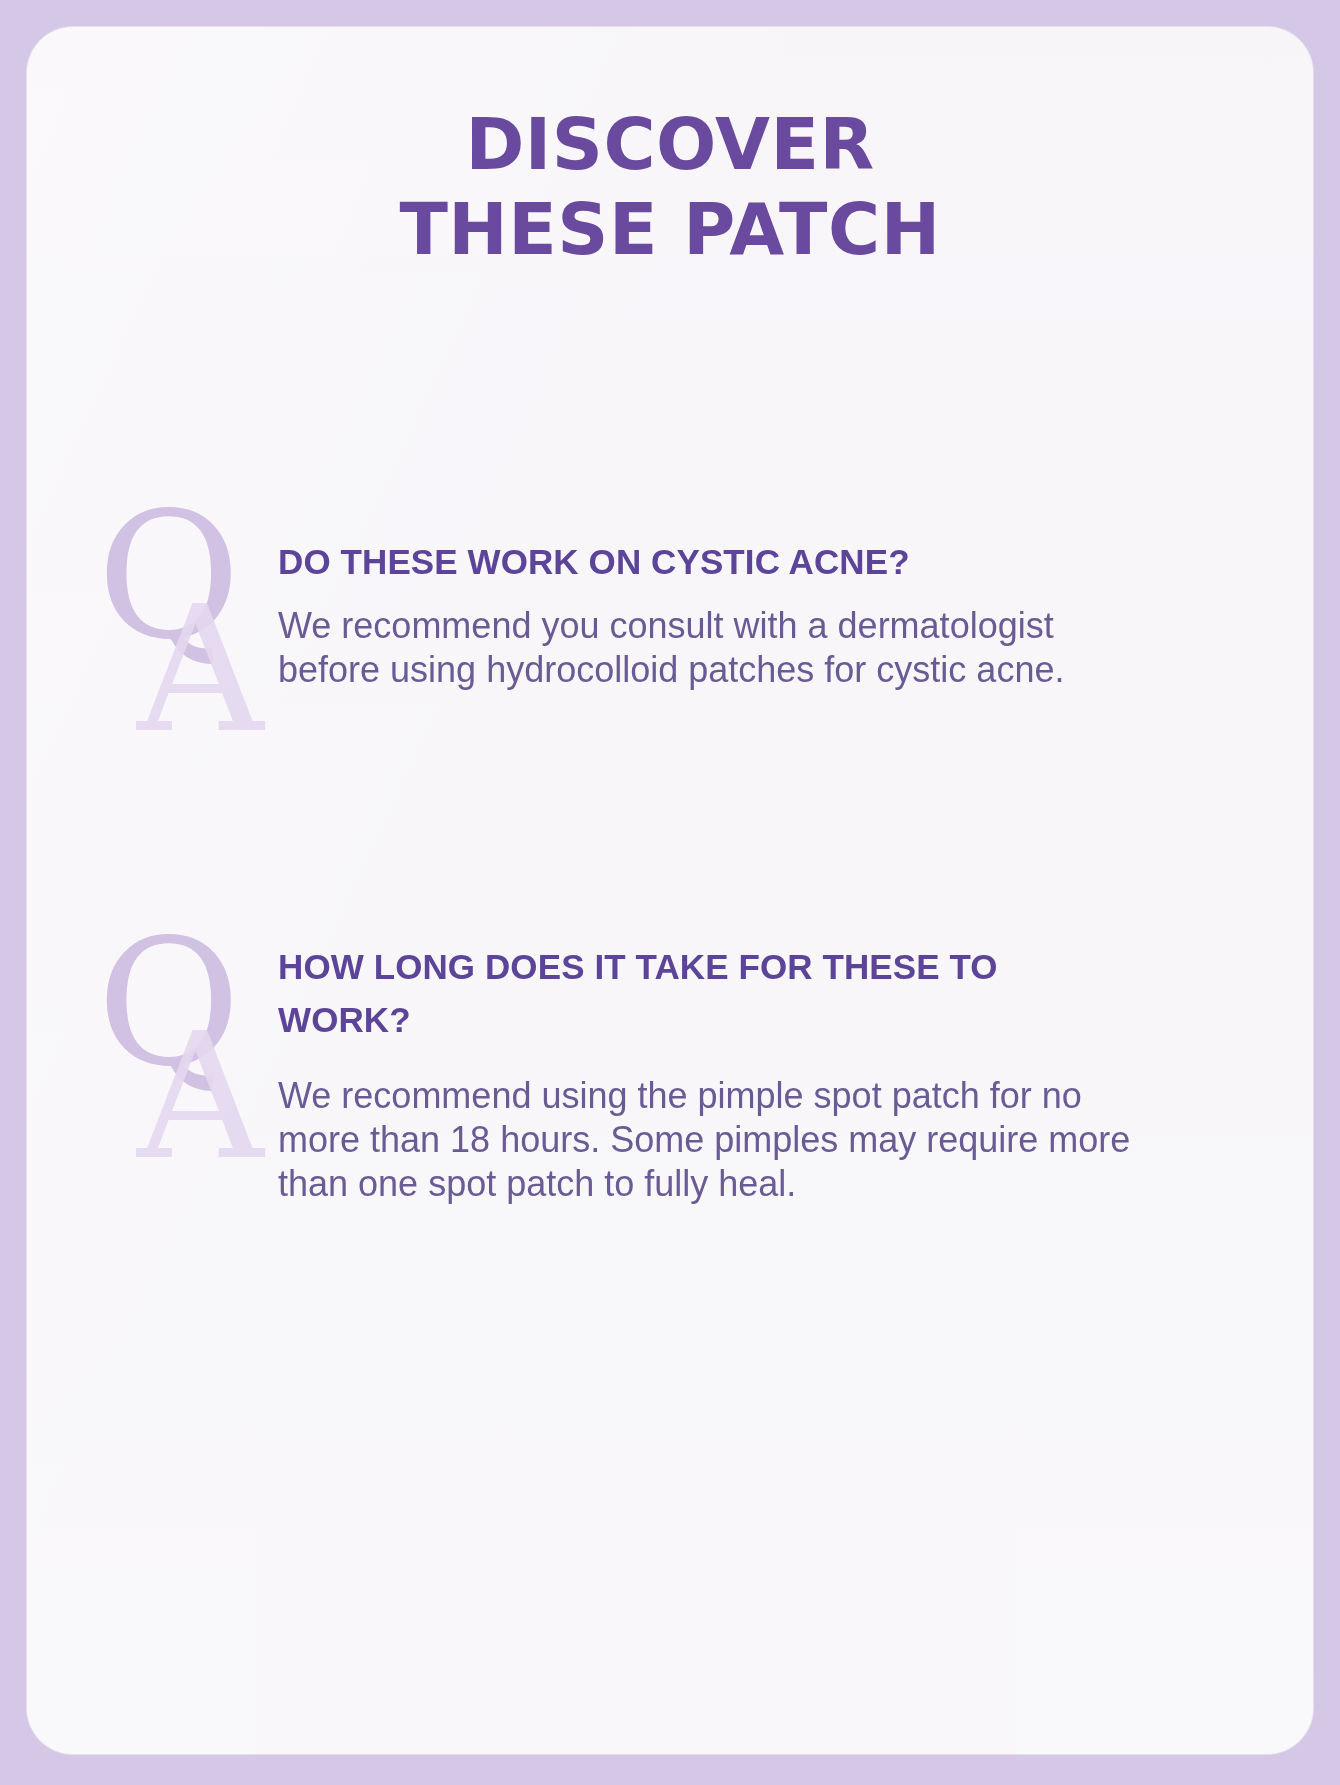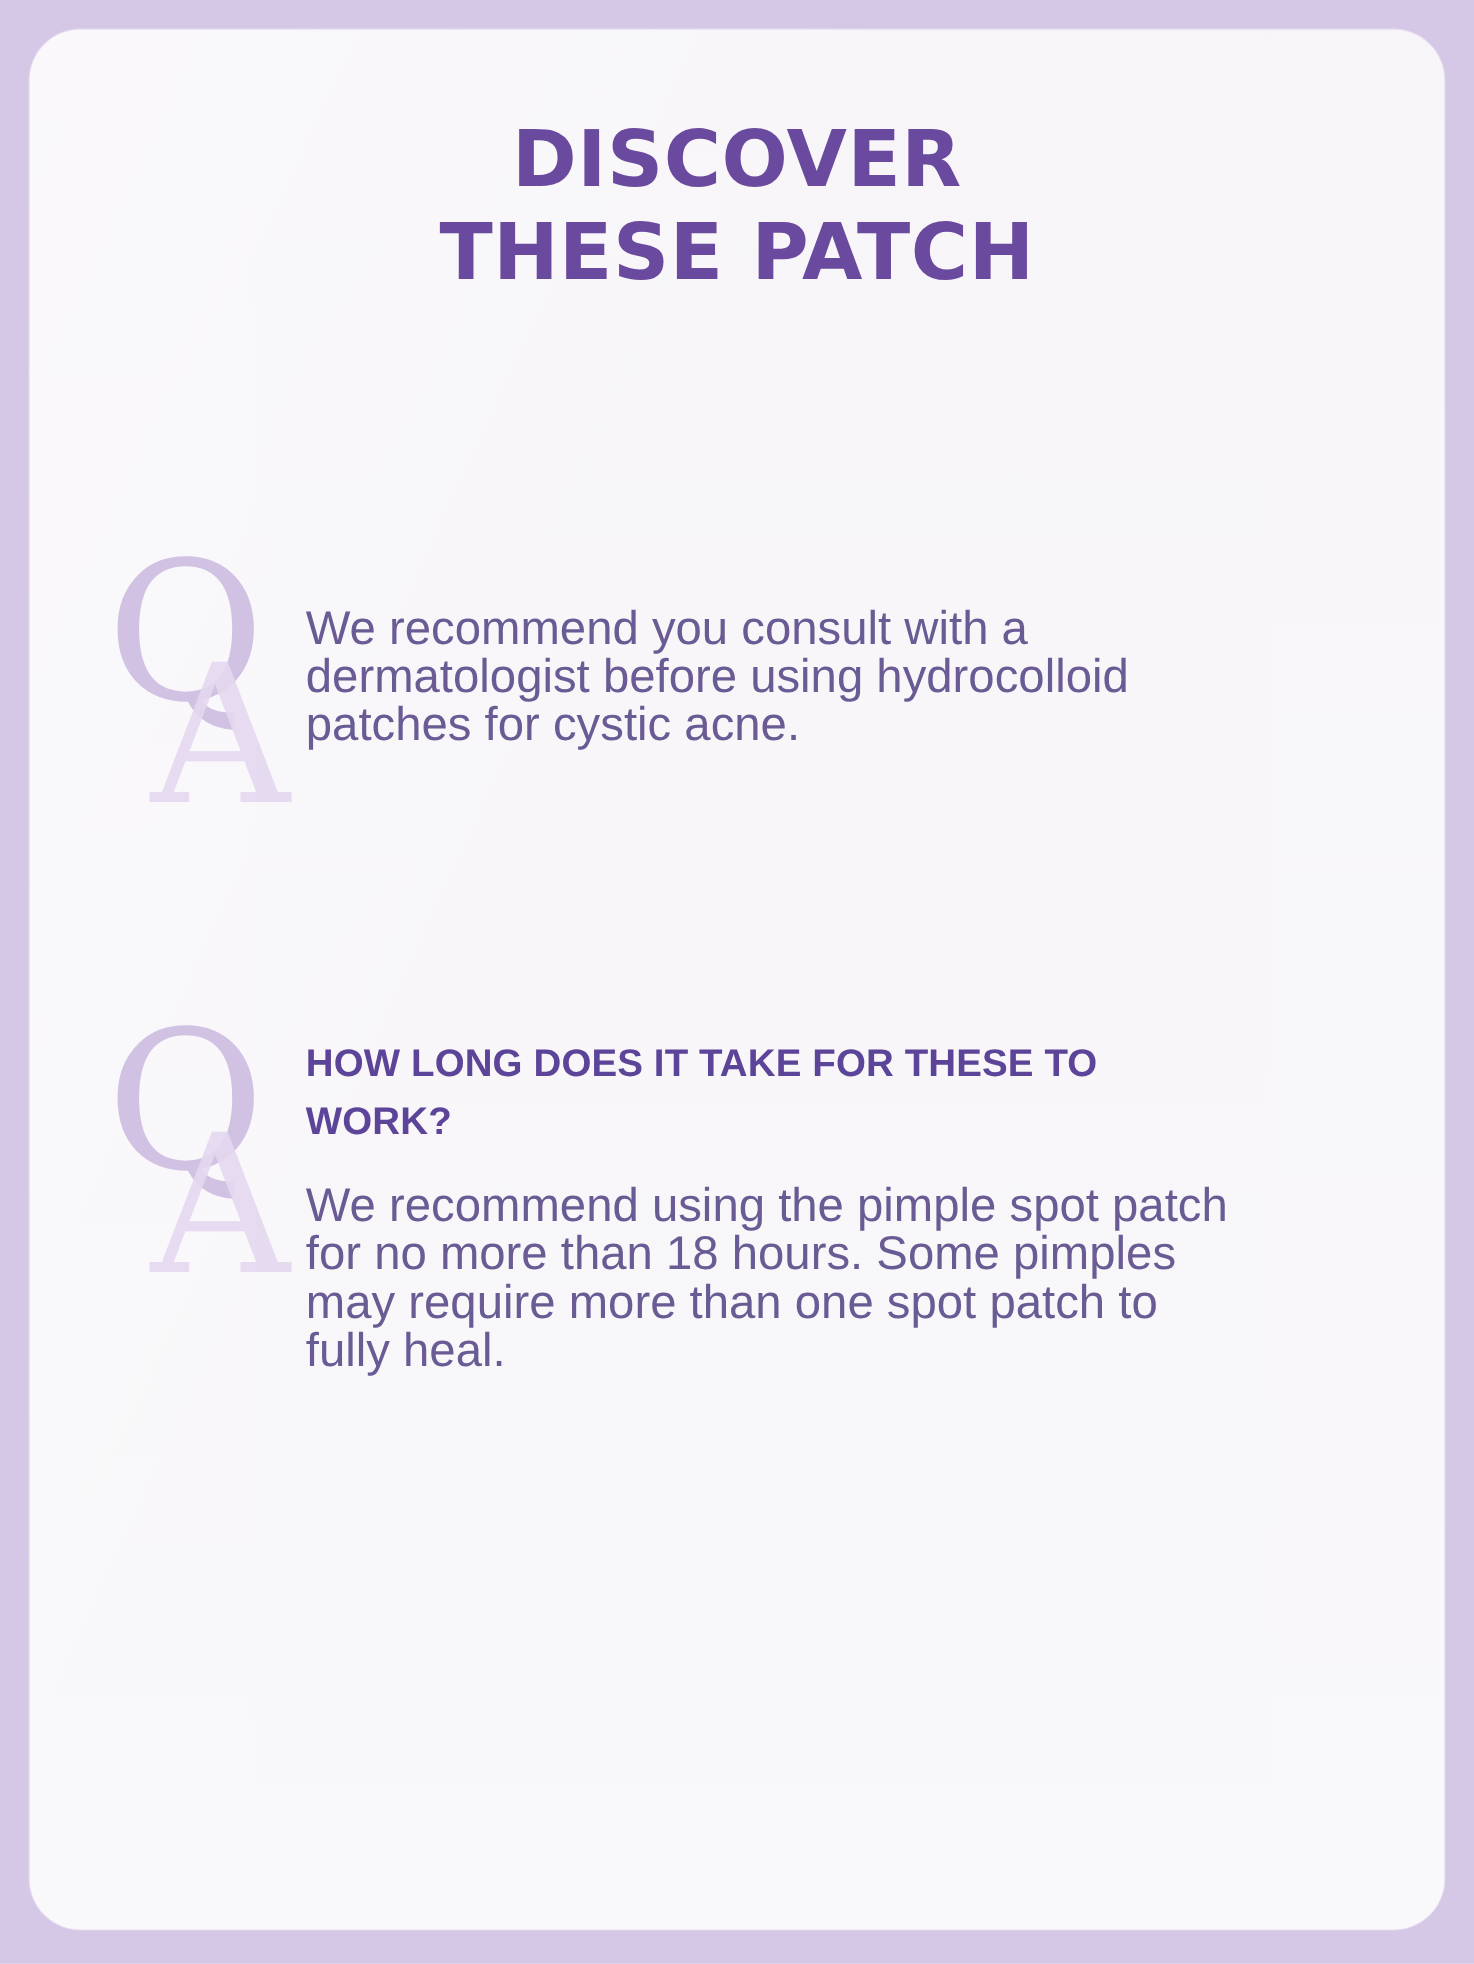--- a/index.html
+++ b/index.html
@@ -126,21 +126,21 @@
     line-height: 53px;
     letter-spacing: 0.1px;
     color: #5c4598;
     text-transform: uppercase;
   }
 
   .answer {
     margin: 0;
     font-family: "Liberation Sans", sans-serif;
     font-weight: normal;
-    font-size: 43px;
+    font-size: 36px;
     line-height: 44px;
     color: #6a5b94;
   }
 
   
   .item-1 .qa-mark  { left: 62px; top: 38px; }
   .item-1 .qa-body  { top: 95px; }
   .item-1 .answer   { margin-top: 14px; }
 
   .item-2 .qa-mark  { left: 62px; top: 35px; }
@@ -158,20 +158,21 @@
         <span class="title-line">DISCOVER</span>
         <span class="title-line">THESE PATCH</span>
       </div>
 
       <div class="faq-item item-1">
         <div class="qa-mark">
           <span class="glyph glyph-q">Q</span>
           <span class="glyph glyph-a">A</span>
         </div>
         <div class="qa-body">
+          <h2 class="question">DO THESE WORK ON CYSTIC ACNE?</h2>
           <p class="answer">We recommend you consult with a dermatologist before using hydrocolloid patches for cystic acne.</p>
         </div>
       </div>
 
       <div class="faq-item item-2">
         <div class="qa-mark">
           <span class="glyph glyph-q">Q</span>
           <span class="glyph glyph-a">A</span>
         </div>
         <div class="qa-body">

